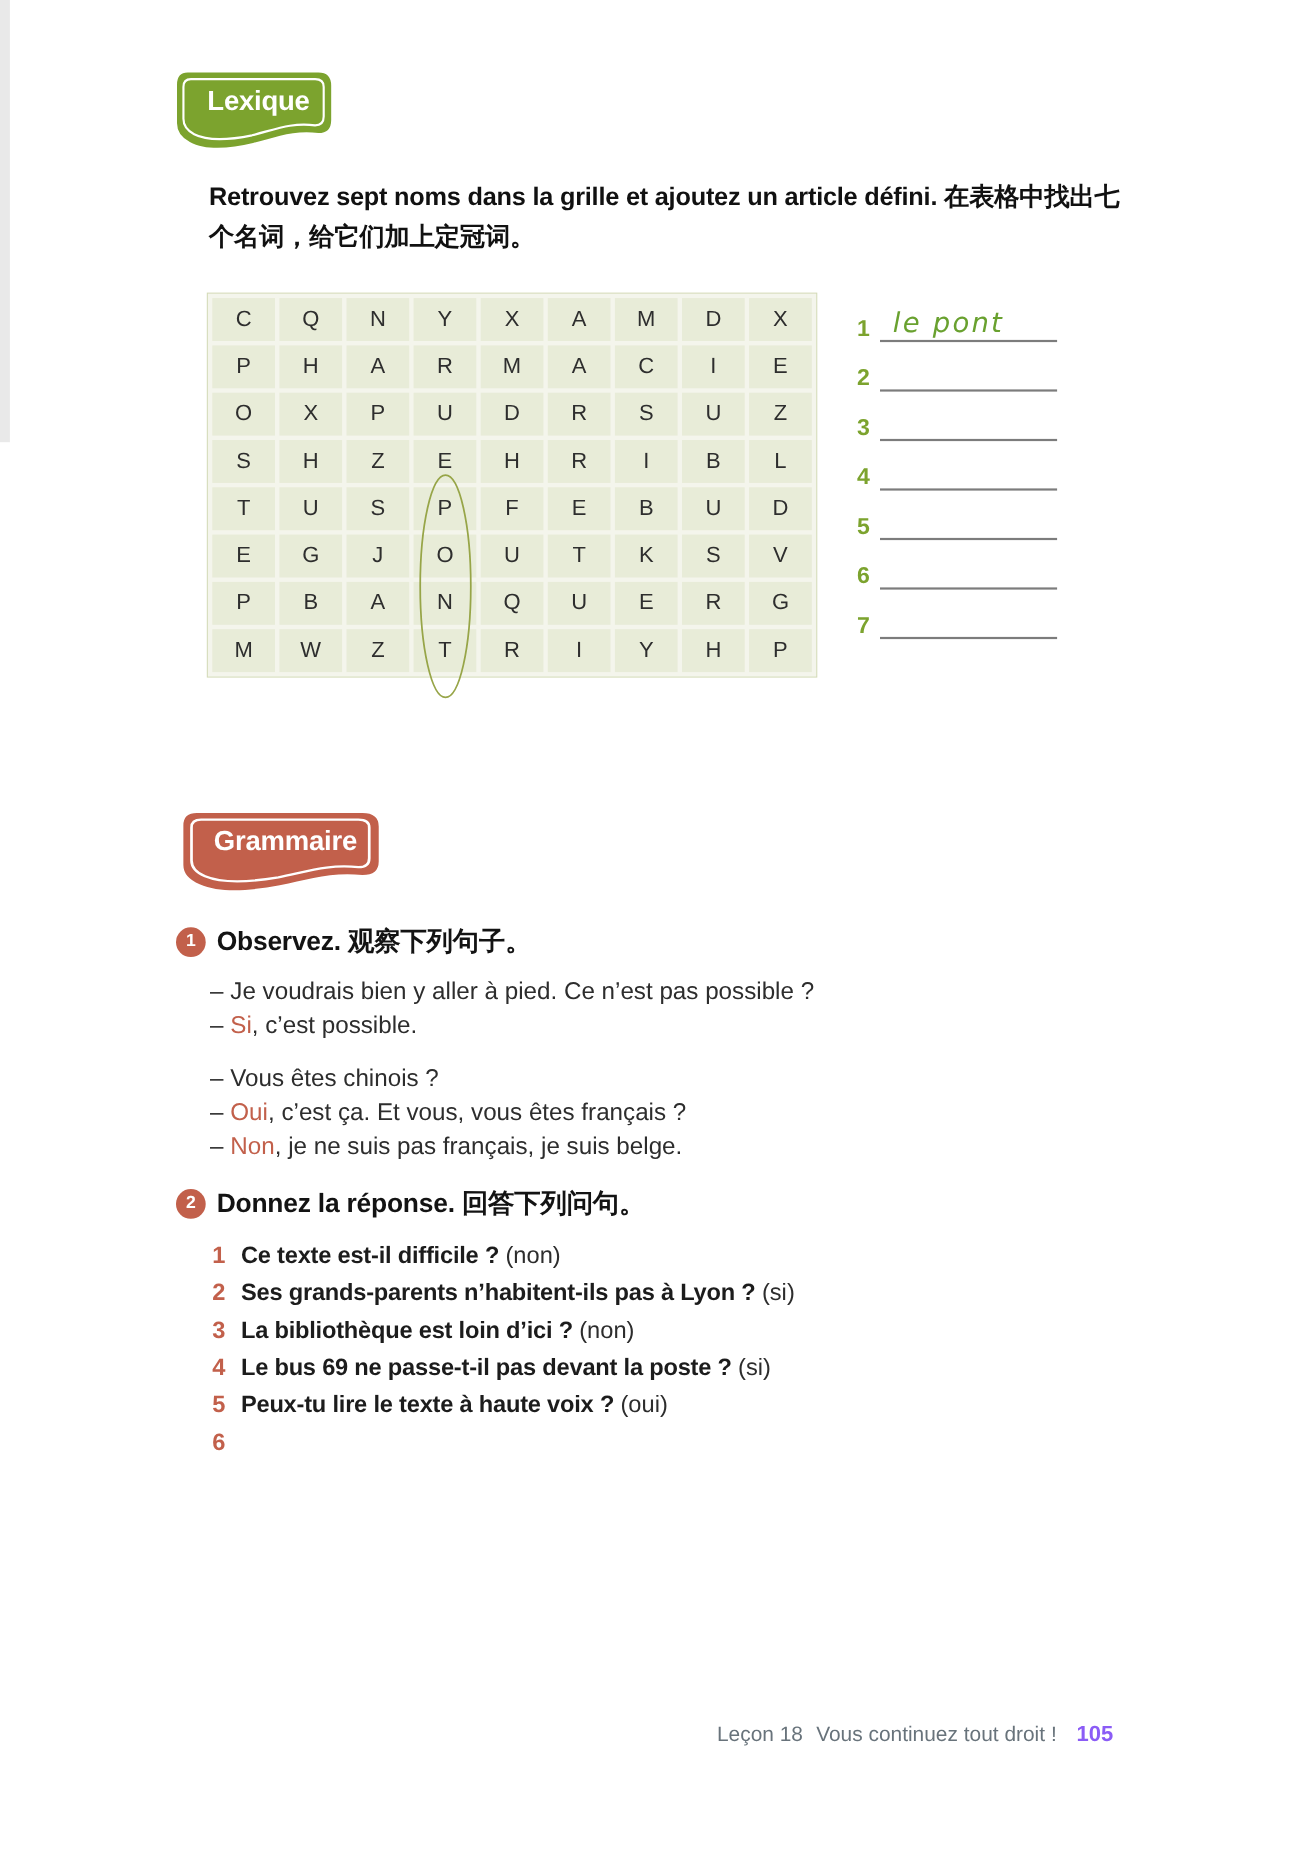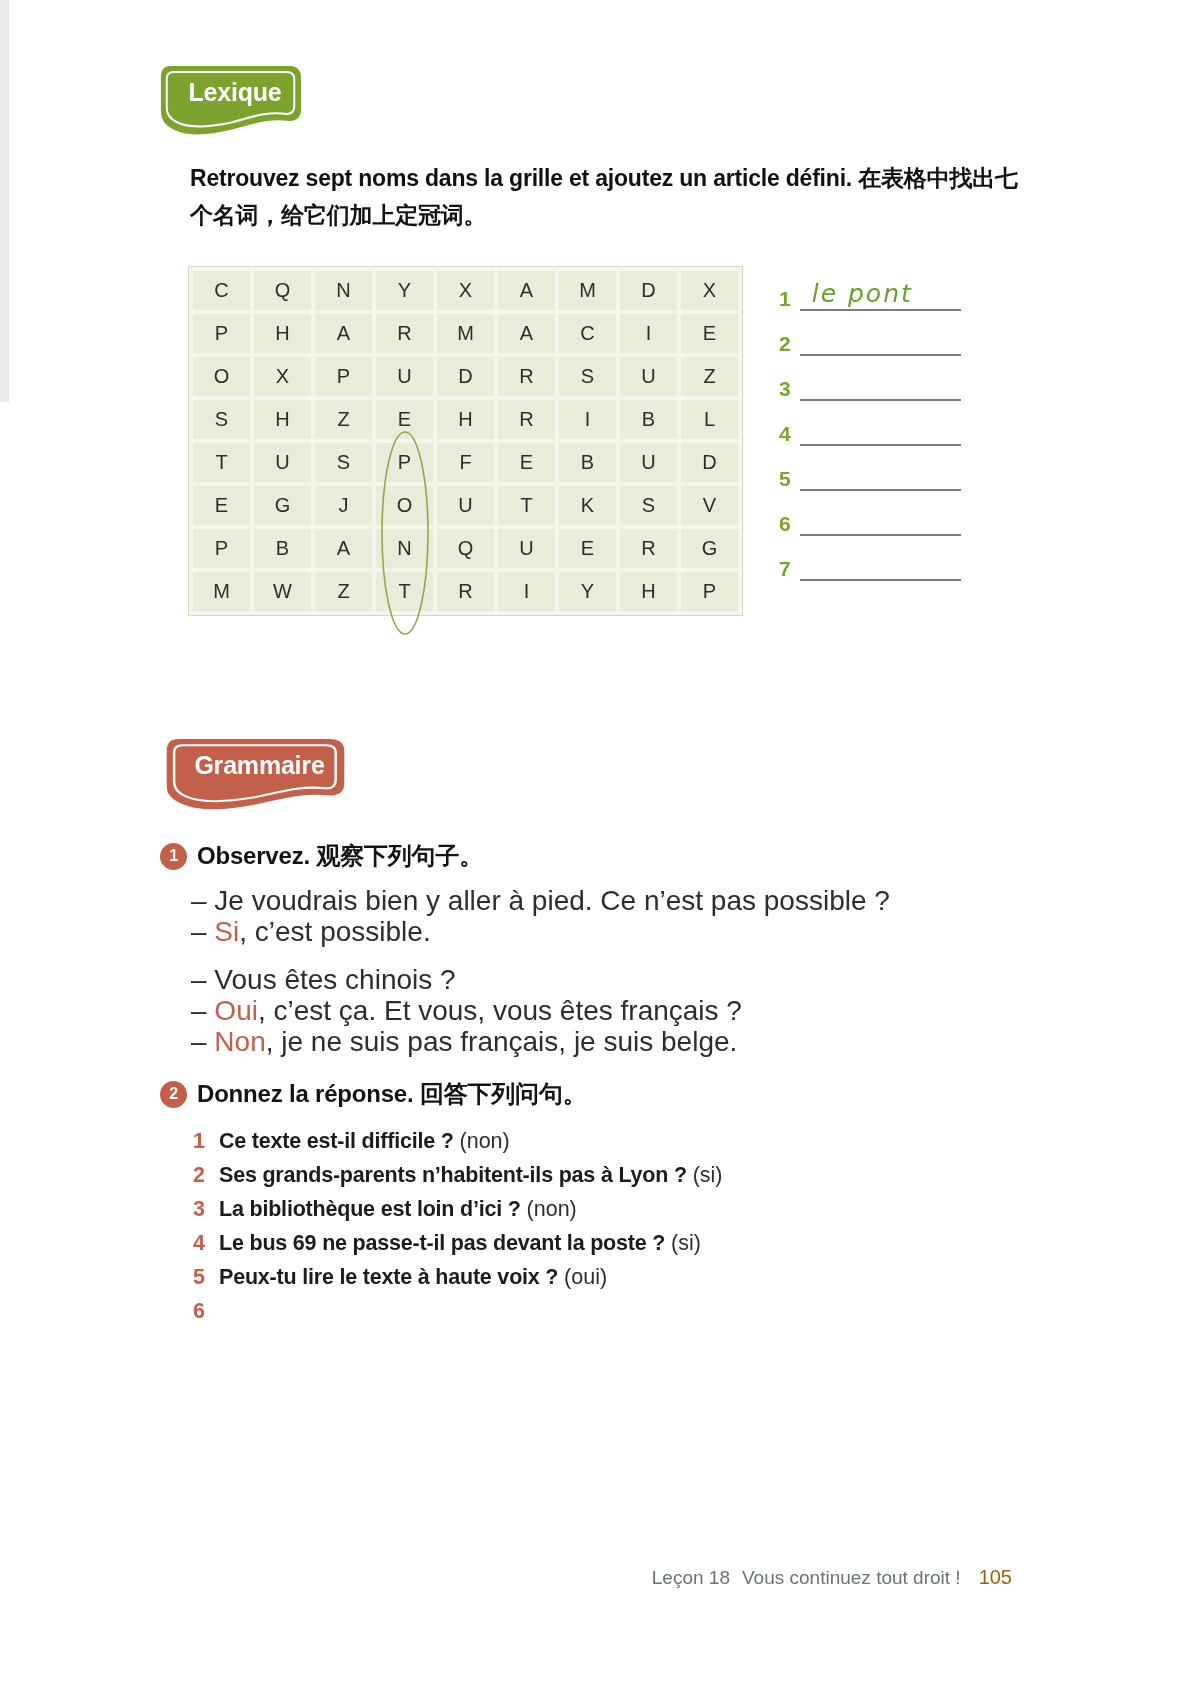--- a/index.html
+++ b/index.html
@@ -48,35 +48,35 @@
     color:var(--handwriting-green,#69a12f);letter-spacing:2px;line-height:1;padding-bottom:3px;white-space:nowrap;}
 
   
   .exercise{position:absolute;left:160px;width:780px;}
   .ex1{top:840px;}
   .ex2{top:1078px;}
   .ex-head{display:flex;align-items:center;gap:10px;font-size:24px;font-weight:bold;
     color:#131313;letter-spacing:-0.2px;}
   .ex-num{width:27px;height:27px;border-radius:50%;background:var(--accent-terracotta,#c2604b);color:#fff;
     display:flex;align-items:center;justify-content:center;font-size:16px;font-weight:bold;flex:none;}
-  .dialogue{margin-top:13px;padding-left:31px;font-size:28px;color:#2d2d2d;}
+  .dialogue{margin-top:13px;padding-left:31px;font-size:22px;color:#2d2d2d;}
   .dialogue-group{margin-bottom:17px;}
   .dialogue-line{margin:0;line-height:31px;}
   .hl{color:var(--accent-terracotta,#c2604b);}
   .questions{margin-top:14px;}
   .q-row{display:flex;gap:13px;padding-left:33px;line-height:34px;font-size:21.5px;}
   .q-num{color:var(--accent-terracotta,#c2604b);font-weight:bold;min-width:13px;flex:none;}
   .q-text{font-weight:bold;color:var(--text-dark,#1c1c1c);letter-spacing:-0.2px;}
   .q-hint{font-weight:normal;color:#2d2d2d;letter-spacing:0;}
 
   
   .footer{position:absolute;top:1566px;left:0;width:1012px;text-align:right;
     font-size:19px;color:var(--footer-gray,#68737b);}
   .footer-lesson{margin-right:12px;}
-  .footer-page{color:#a16207;font-weight:normal;margin-left:18px;font-size:20px;}
+  .footer-page{color:#8b5cf6;font-weight:bold;margin-left:18px;font-size:20px;}
 </style>
 </head>
 <body>
 
 <div class="page">
 
   <div class="edge-strip"></div>
 
   <div class="badge badge-lexique">
     <svg viewBox="0 0 150 74" preserveAspectRatio="none">

